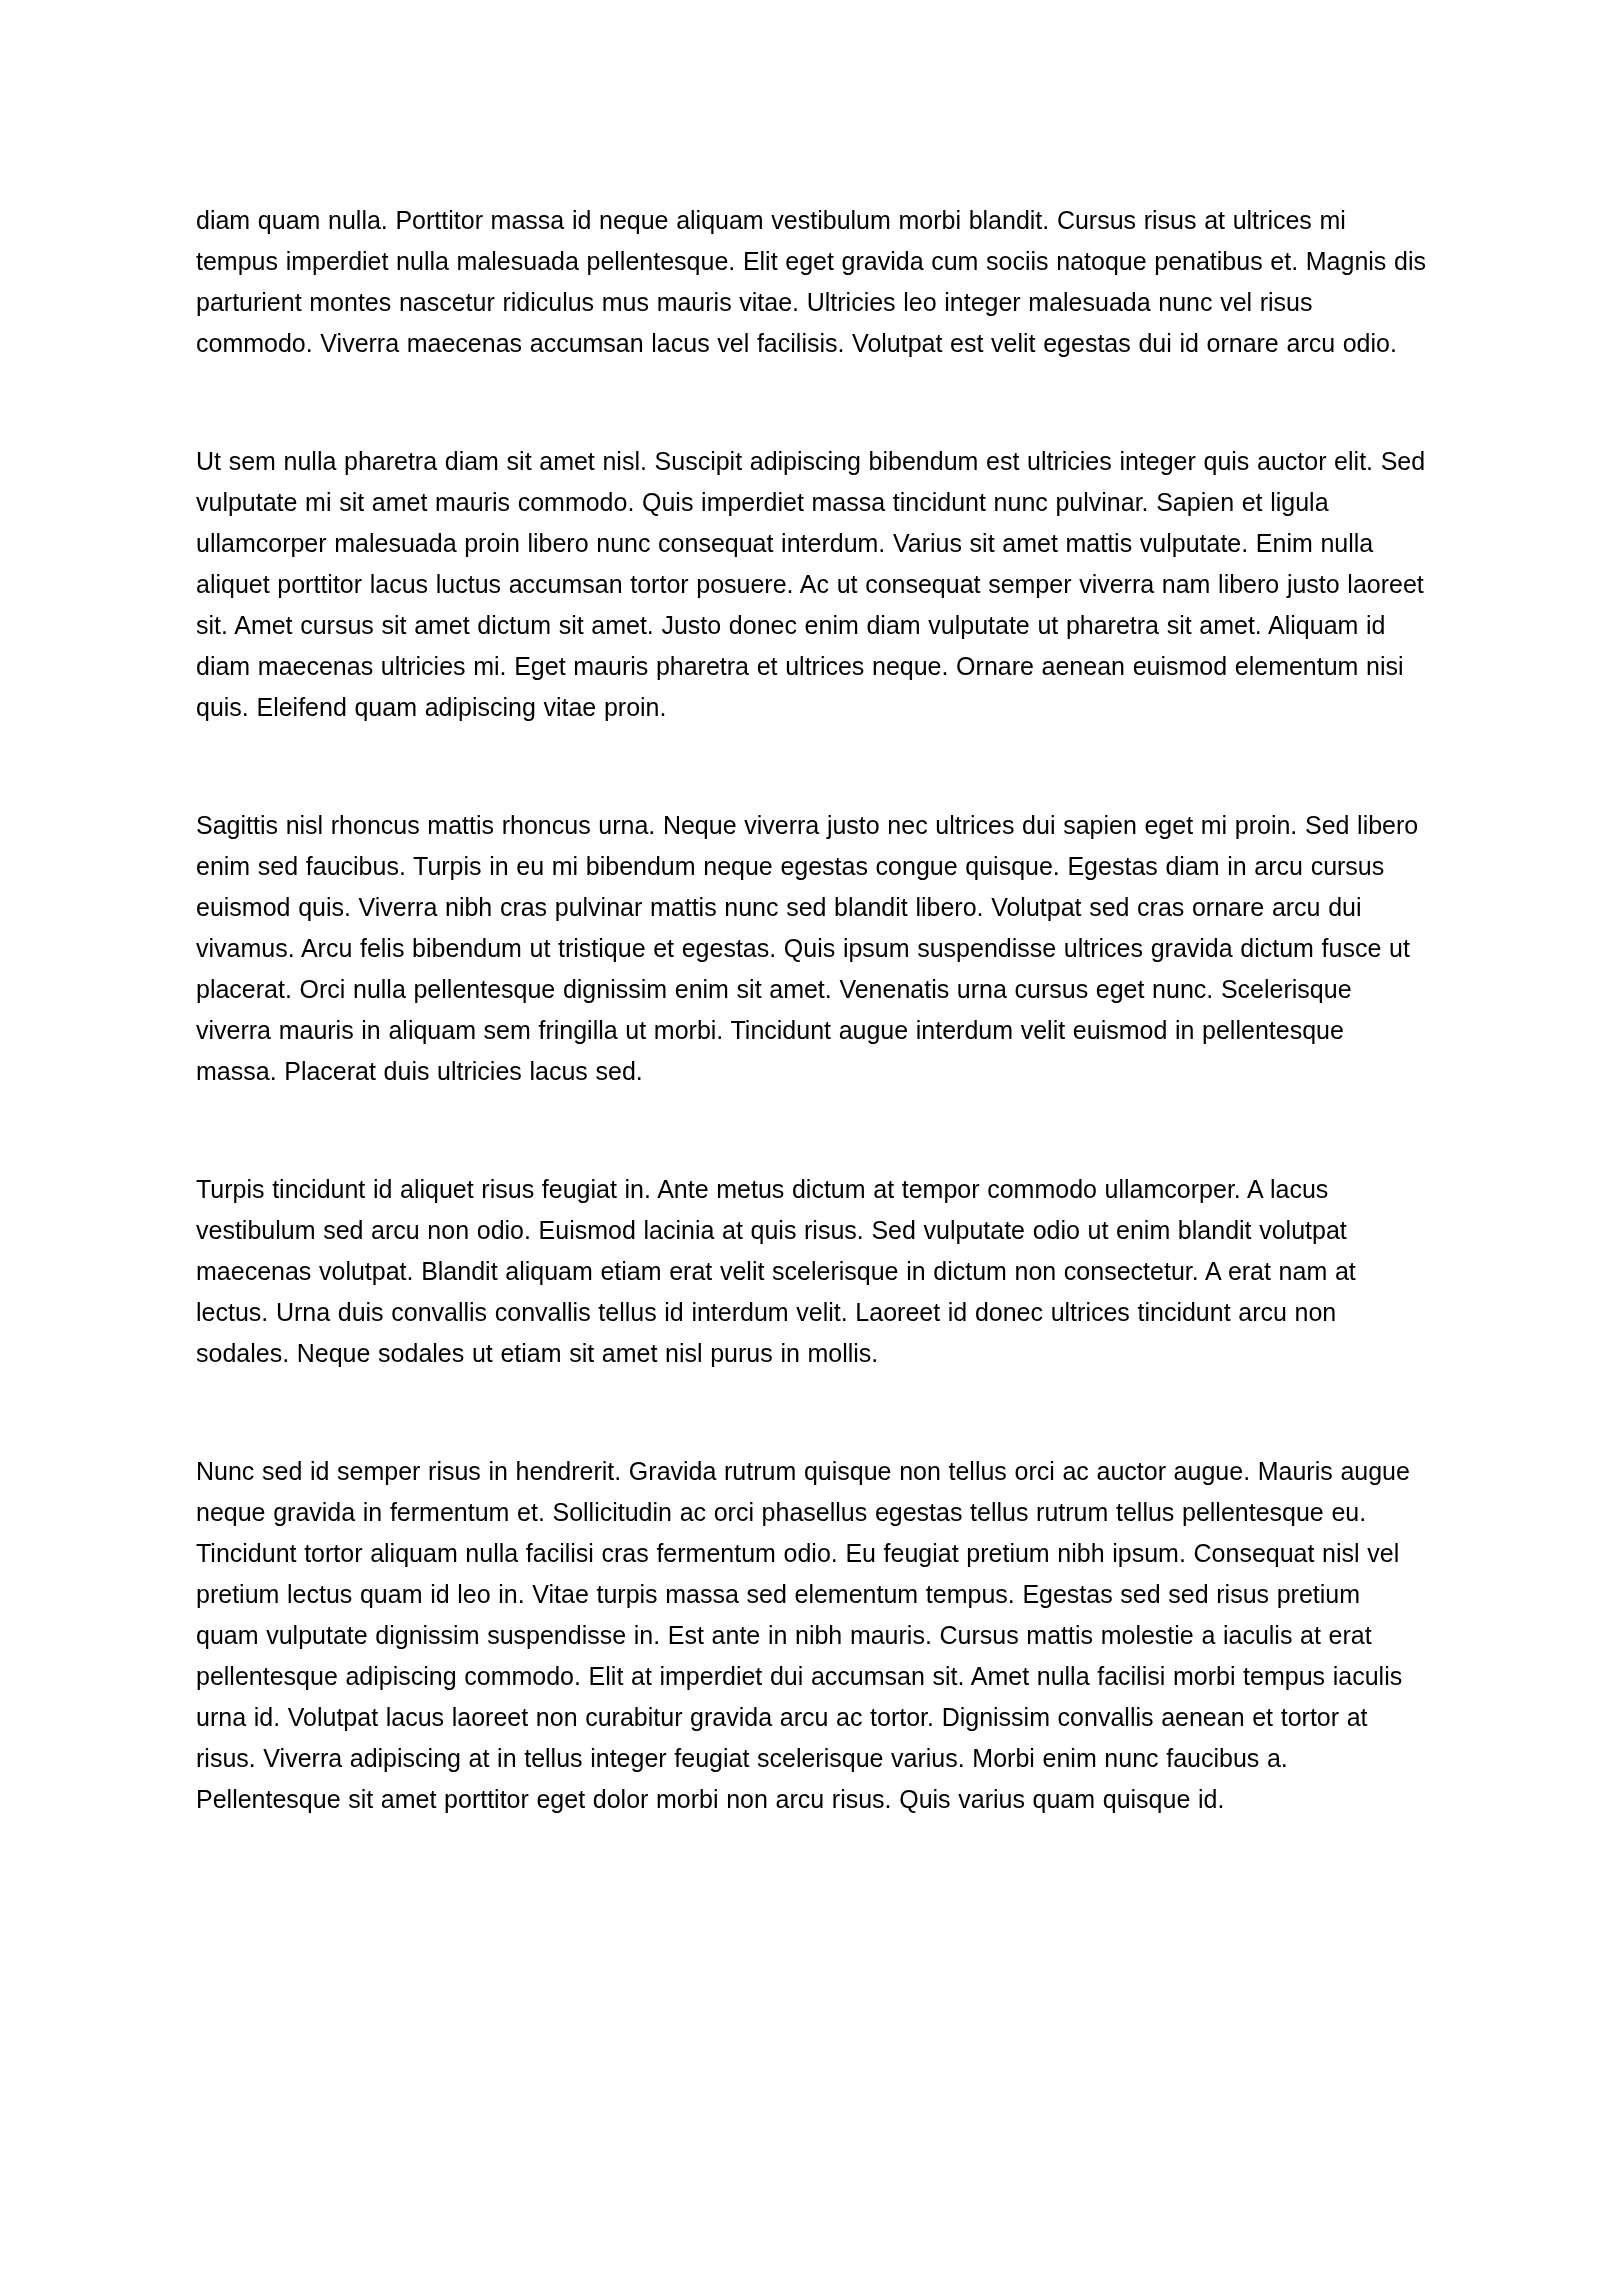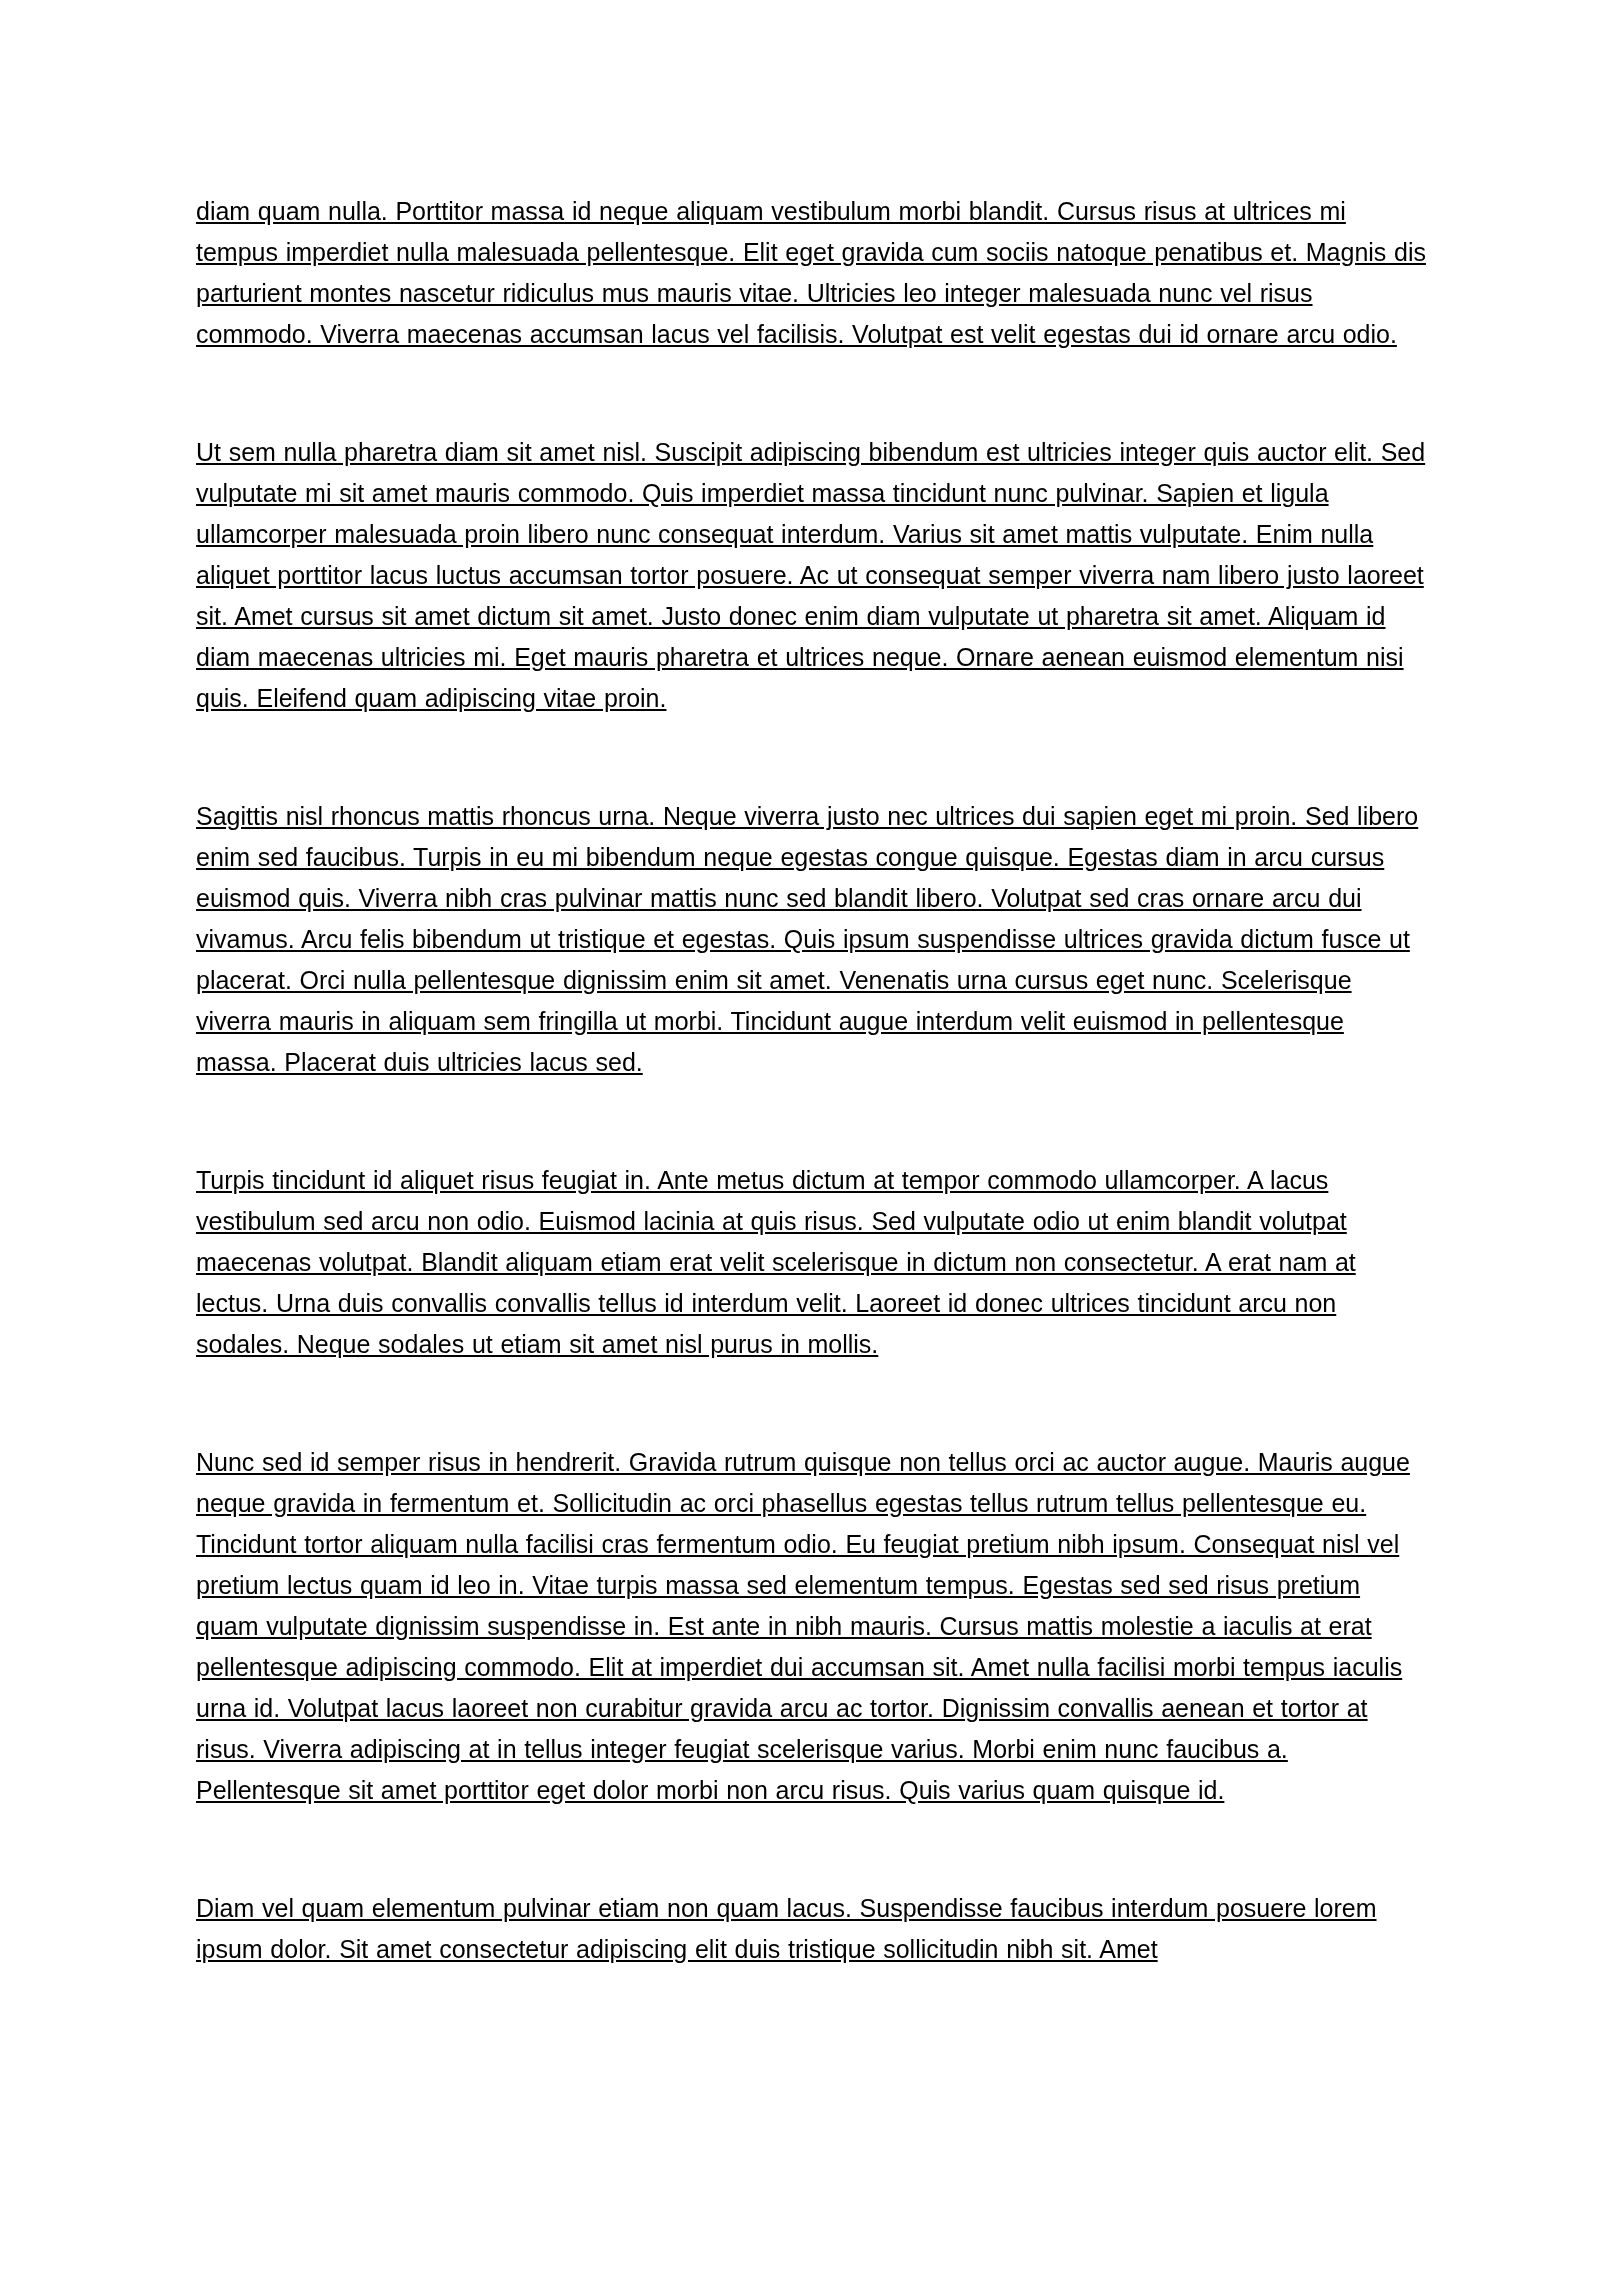--- a/index.html
+++ b/index.html
@@ -10,34 +10,32 @@
   .page {
     position: relative;
     width: 1623px;
     height: 2295px;
     box-sizing: border-box;
     background: #ffffff;
     padding: 191px 196px 0 196px;
     overflow: hidden;
   }
   .page p {
-    margin: 0 0 77px 0;
+    margin: 9px 0 77px 0;
     font-family: "Liberation Sans", sans-serif;
     font-size: 25px;
     line-height: 41px;
     color: #000000;
     text-align: left;
     word-spacing: 0.7px;
-    text-decoration: underline;
   }
 </style>
 </head>
 <body>
 
 <main class="page">
   <p>diam quam nulla. Porttitor massa id neque aliquam vestibulum morbi blandit. Cursus risus at ultrices mi tempus imperdiet nulla malesuada pellentesque. Elit eget gravida cum sociis natoque penatibus et. Magnis dis parturient montes nascetur ridiculus mus mauris vitae. Ultricies leo integer malesuada nunc vel risus commodo. Viverra maecenas accumsan lacus vel facilisis. Volutpat est velit egestas dui id ornare arcu odio.</p>
   <p>Ut sem nulla pharetra diam sit amet nisl. Suscipit adipiscing bibendum est ultricies integer quis auctor elit. Sed vulputate mi sit amet mauris commodo. Quis imperdiet massa tincidunt nunc pulvinar. Sapien et ligula ullamcorper malesuada proin libero nunc consequat interdum. Varius sit amet mattis vulputate. Enim nulla aliquet porttitor lacus luctus accumsan tortor posuere. Ac ut consequat semper viverra nam libero justo laoreet sit. Amet cursus sit amet dictum sit amet. Justo donec enim diam vulputate ut pharetra sit amet. Aliquam id diam maecenas ultricies mi. Eget mauris pharetra et ultrices neque. Ornare aenean euismod elementum nisi quis. Eleifend quam adipiscing vitae proin.</p>
   <p>Sagittis nisl rhoncus mattis rhoncus urna. Neque viverra justo nec ultrices dui sapien eget mi proin. Sed libero enim sed faucibus. Turpis in eu mi bibendum neque egestas congue quisque. Egestas diam in arcu cursus euismod quis. Viverra nibh cras pulvinar mattis nunc sed blandit libero. Volutpat sed cras ornare arcu dui vivamus. Arcu felis bibendum ut tristique et egestas. Quis ipsum suspendisse ultrices gravida dictum fusce ut placerat. Orci nulla pellentesque dignissim enim sit amet. Venenatis urna cursus eget nunc. Scelerisque viverra mauris in aliquam sem fringilla ut morbi. Tincidunt augue interdum velit euismod in pellentesque massa. Placerat duis ultricies lacus sed.</p>
   <p>Turpis tincidunt id aliquet risus feugiat in. Ante metus dictum at tempor commodo ullamcorper. A lacus vestibulum sed arcu non odio. Euismod lacinia at quis risus. Sed vulputate odio ut enim blandit volutpat maecenas volutpat. Blandit aliquam etiam erat velit scelerisque in dictum non consectetur. A erat nam at lectus. Urna duis convallis convallis tellus id interdum velit. Laoreet id donec ultrices tincidunt arcu non sodales. Neque sodales ut etiam sit amet nisl purus in mollis.</p>
   <p>Nunc sed id semper risus in hendrerit. Gravida rutrum quisque non tellus orci ac auctor augue. Mauris augue neque gravida in fermentum et. Sollicitudin ac orci phasellus egestas tellus rutrum tellus pellentesque eu. Tincidunt tortor aliquam nulla facilisi cras fermentum odio. Eu feugiat pretium nibh ipsum. Consequat nisl vel pretium lectus quam id leo in. Vitae turpis massa sed elementum tempus. Egestas sed sed risus pretium quam vulputate dignissim suspendisse in. Est ante in nibh mauris. Cursus mattis molestie a iaculis at erat pellentesque adipiscing commodo. Elit at imperdiet dui accumsan sit. Amet nulla facilisi morbi tempus iaculis urna id. Volutpat lacus laoreet non curabitur gravida arcu ac tortor. Dignissim convallis aenean et tortor at risus. Viverra adipiscing at in tellus integer feugiat scelerisque varius. Morbi enim nunc faucibus a. Pellentesque sit amet porttitor eget dolor morbi non arcu risus. Quis varius quam quisque id.</p>
-  <p>Diam vel quam elementum pulvinar etiam non quam lacus. Suspendisse faucibus interdum posuere lorem ipsum dolor. Sit amet consectetur adipiscing elit duis tristique sollicitudin nibh sit. Amet</p>
 </main>
 
 
 </body></html>

